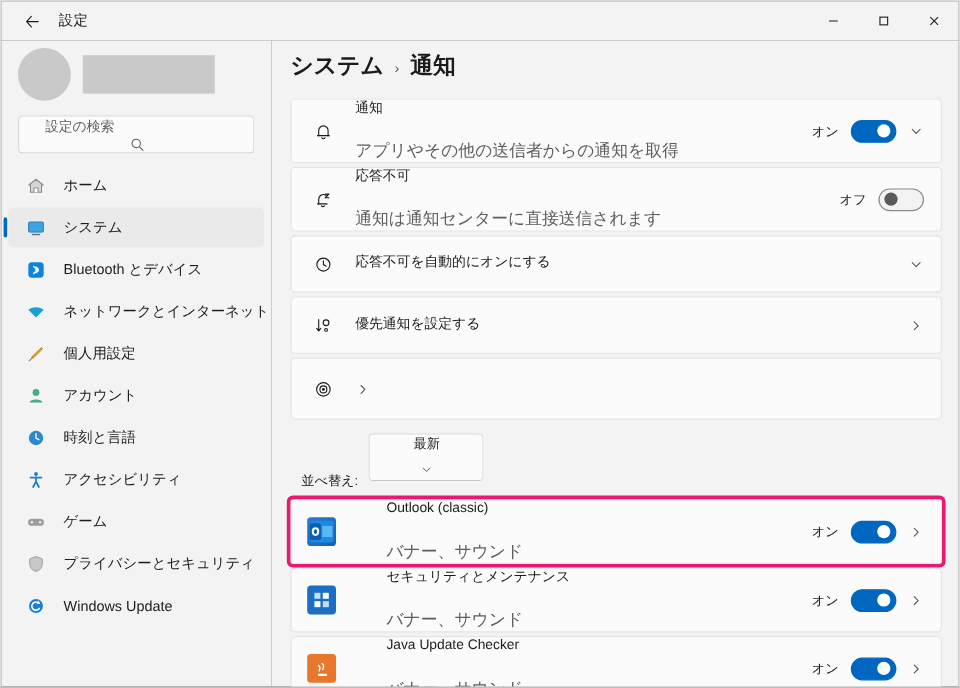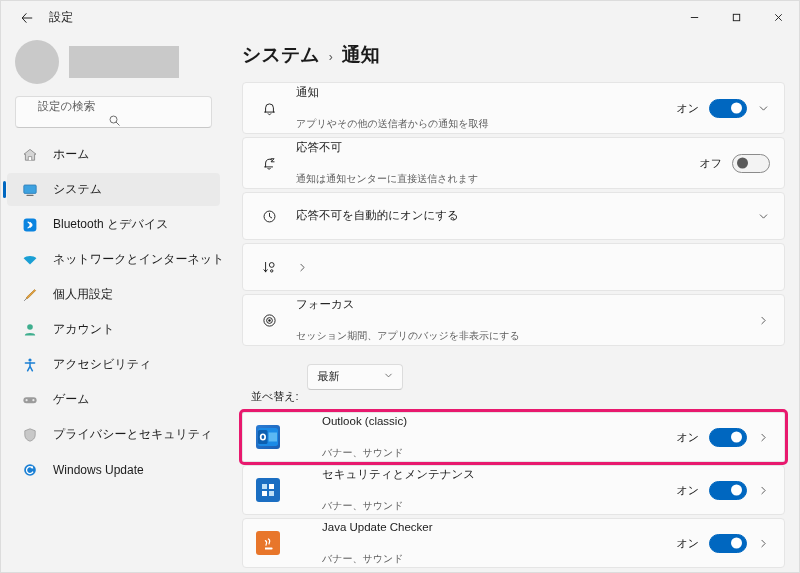--- a/index.html
+++ b/index.html
@@ -127,21 +127,21 @@
     padding: 0 14px 0 13px;
   }
   .card.tall { min-height: 52px; }
   .card-ico {
     width: 26px; flex: 0 0 26px; height: 26px;
     display: flex; align-items: center; justify-content: center;
     margin-right: 14px; color: #1b1b1b;
   }
   .card-text { flex: 1 1 auto; min-width: 0; }
   .card-title { font-size: 11.5px; color: #1b1b1b; line-height: 1.35; }
-  .card-sub { font-size: 10px; color: #5d5d5d; line-height: 1.4; margin-top: 17px; }
+  .card-sub { font-size: 14px; color: #5d5d5d; line-height: 1.4; margin-top: 17px; }
   .card-right { display: flex; align-items: center; gap: 10px; flex: 0 0 auto; }
   .tgl-label { font-size: 11px; color: #1b1b1b; }
 
   .toggle {
     width: 38px; height: 19px; border-radius: 10px;
     position: relative; flex: 0 0 38px;
   }
   .toggle.on { background: #0067c0; border: 1px solid #0067c0; }
   .toggle.off { background: #f3f3f3; border: 1px solid #8b8b8b; }
   .toggle .knob {
@@ -154,25 +154,25 @@
   .chev { color: #5a5a5a; display: flex; align-items: center; }
 
   
   .section-head {
     font-size: 11.5px; font-weight: 700; color: #1b1b1b;
     padding: 16px 0 8px 9px;
   }
   .sortrow { display: flex; align-items: center; padding: 0 0 8px 9px; }
   .sort-label { font-size: 11px; color: #1b1b1b; margin-right: 8px; margin-top: 40px; }
   .sort-select {
-    width: 96px; height: 26px;
+    width: 96px; height: 40px;
     background: #fbfbfb; border: 1px solid #dcdcdc; border-bottom-color: #c8c8c8;
     border-radius: 4px; display: flex; align-items: center;
     justify-content: space-between; padding: 0 8px 0 10px;
-    font-size: 11px; color: #1b1b1b;
+    font-size: 11px; color: #1b1b1b; flex-direction: column;
   }
 
   
   .approw {
     background: #fbfbfb;
     border: 1px solid #e5e5e5;
     border-radius: 4px;
     margin-bottom: 3px;
     display: flex; align-items: center;
     min-height: 50px;
@@ -298,20 +298,29 @@
         <div class="nav-item">
           <span class="nav-ico">
             <svg width="16" height="16" viewBox="0 0 16 16">
               <circle cx="8" cy="5" r="2.8" fill="#3fae8e"></circle>
               <path d="M2.8 13.4 C2.8 10.2 13.2 10.2 13.2 13.4 Z" fill="#3fae8e"></path>
             </svg>
           </span>
           <span class="nav-label">アカウント</span>
         </div>
 
+        <div class="nav-item">
+          <span class="nav-ico">
+            <svg width="16" height="16" viewBox="0 0 16 16">
+              <circle cx="8" cy="8" r="6" fill="#2b8ccd"></circle>
+              <path d="M8 4.4 V8 L10.4 9.4" fill="none" stroke="#fff" stroke-width="1.1" stroke-linecap="round"></path>
+            </svg>
+          </span>
+          <span class="nav-label">時刻と言語</span>
+        </div>
 
         <div class="nav-item">
           <span class="nav-ico">
             <svg width="16" height="16" viewBox="0 0 16 16">
               <circle cx="8" cy="3" r="1.6" fill="#1a7fd4"></circle>
               <path d="M3.4 6 H12.6 M8 5.6 V9.4 M8 9.4 L5.6 13.8 M8 9.4 L10.4 13.8" stroke="#1a7fd4" stroke-width="1.5" stroke-linecap="round" fill="none"></path>
             </svg>
           </span>
           <span class="nav-label">アクセシビリティ</span>
         </div>
@@ -426,41 +435,40 @@
         </div>
 
         <div class="card">
           <span class="card-ico">
             <svg width="17" height="17" viewBox="0 0 20 20">
               <path d="M5.4 4 V15 M5.4 15 L3.4 12.6 M5.4 15 L7.4 12.6" fill="none" stroke="#1b1b1b" stroke-width="1.1" stroke-linecap="round" stroke-linejoin="round"></path>
               <circle cx="12.6" cy="7" r="2.8" fill="none" stroke="#1b1b1b" stroke-width="1.1"></circle>
               <circle cx="12.6" cy="14" r="1.4" fill="none" stroke="#1b1b1b" stroke-width="1.1"></circle>
             </svg>
           </span>
+          <div class="card-text">
+            <div class="card-title">優先通知を設定する</div>
+          </div>
           <div class="card-right">
             <span class="chev">
               <svg width="13" height="13" viewBox="0 0 16 16">
                   <path d="M6 4 L10 8 L6 12" fill="none" stroke="#5a5a5a" stroke-width="1.2" stroke-linecap="round" stroke-linejoin="round"></path>
                 </svg>
             </span>
           </div>
         </div>
 
         <div class="card tall">
           <span class="card-ico">
             <svg width="17" height="17" viewBox="0 0 20 20">
               <circle cx="10" cy="10" r="6.6" fill="none" stroke="#1b1b1b" stroke-width="1.1"></circle>
               <circle cx="10" cy="10" r="3.4" fill="none" stroke="#1b1b1b" stroke-width="1.1"></circle>
               <circle cx="10" cy="10" r="1.4" fill="#1b1b1b"></circle>
             </svg>
           </span>
-          <div class="card-text">
-            <div class="card-title">フォーカス</div>
-            <div class="card-sub">セッション期間、アプリのバッジを非表示にする</div>
-          </div>
           <div class="card-right">
             <span class="chev">
               <svg width="13" height="13" viewBox="0 0 16 16">
                   <path d="M6 4 L10 8 L6 12" fill="none" stroke="#5a5a5a" stroke-width="1.2" stroke-linecap="round" stroke-linejoin="round"></path>
                 </svg>
             </span>
           </div>
         </div>
 
 

